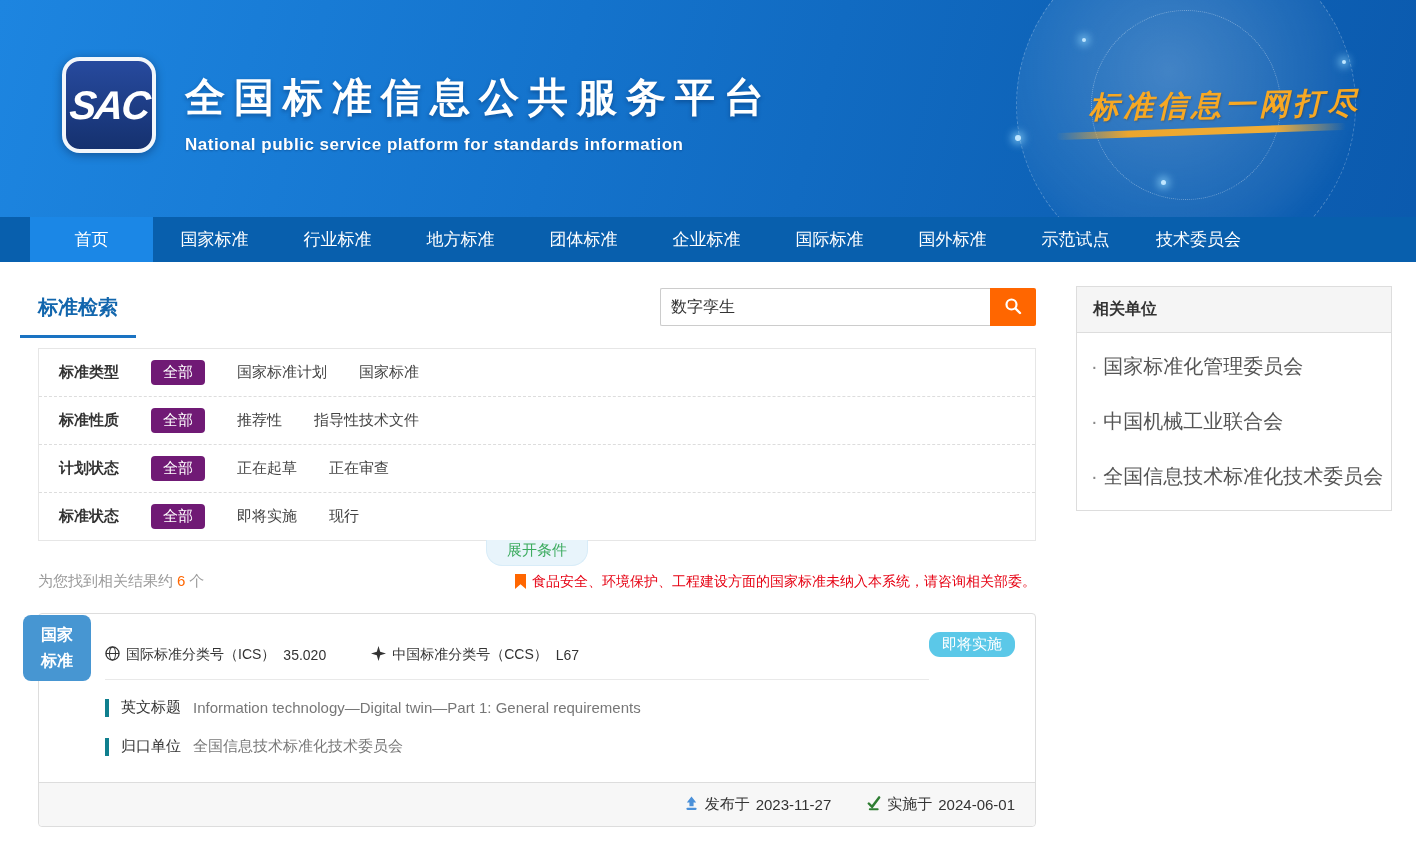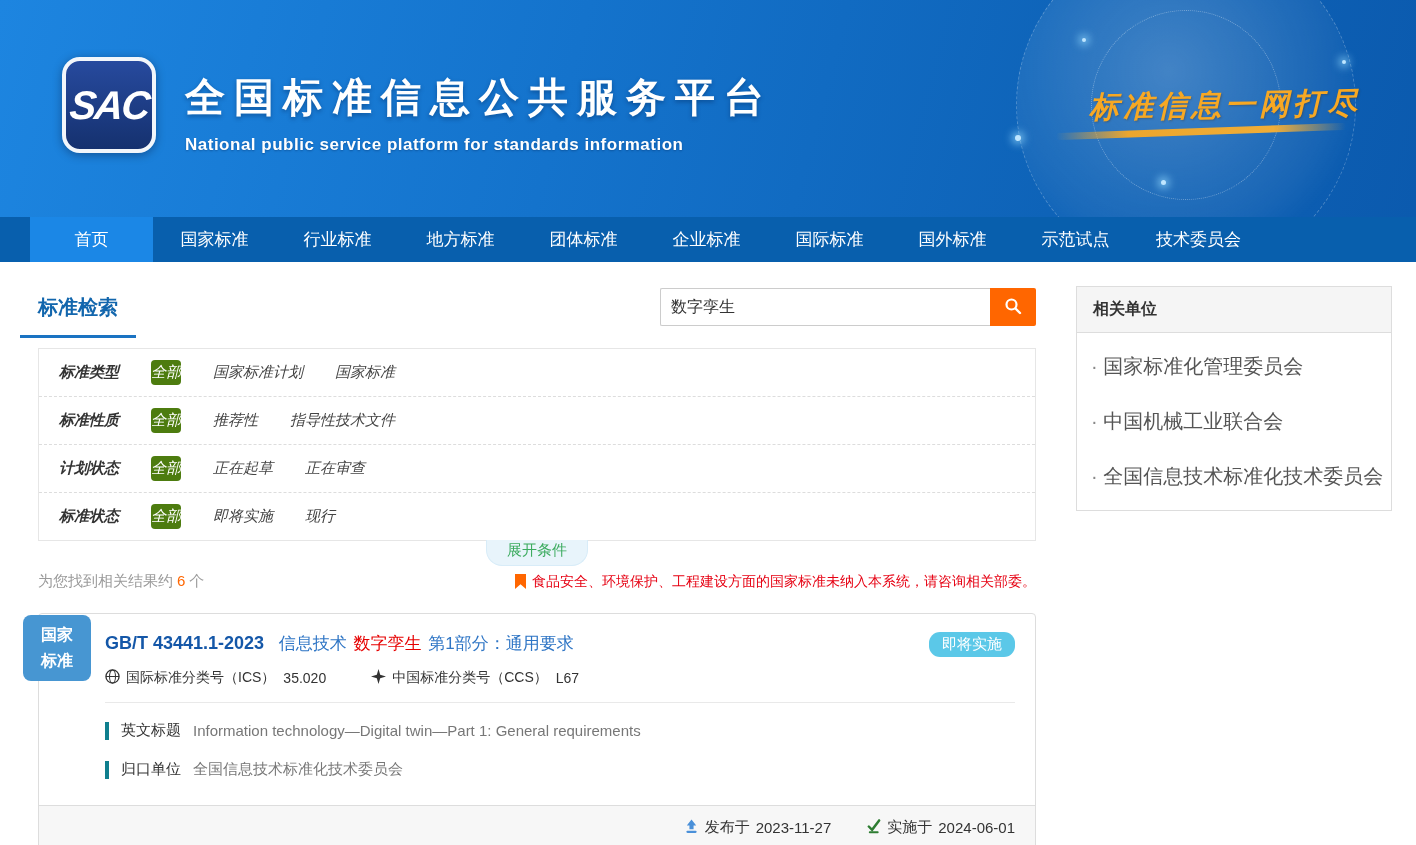--- a/index.html
+++ b/index.html
@@ -46,24 +46,24 @@
   .section-title { display:inline-block; color:#1266ad; font-size:20px; font-weight:bold;
     padding:8px 18px 14px; margin-left:-18px; border-bottom:3px solid #1a73c2; }
   .search-group { position:absolute; right:0; top:2px; display:flex; }
   .search-input { width:330px; height:38px; border:1px solid #ccc; border-right:none; border-radius:2px 0 0 2px;
     padding:0 10px; font-size:16px; color:#333; outline:none; font-family:inherit; }
   .search-btn { width:46px; height:38px; background:#f60; border:none; border-radius:0 2px 2px 0;
     display:flex; align-items:center; justify-content:center; cursor:pointer; }
 
   
   .filter-box { border:1px solid #e6e6e6; }
-  .filter-row { display:flex; align-items:center; padding:11px 20px;font-style:italic; }
+  .filter-row { display:flex; align-items:center; padding:11px 20px; }
   .filter-row + .filter-row { border-top:1px dashed #ddd; }
   .f-label { width:92px; font-size:15px; font-weight:bold; color:#333; }
-  .f-all { background:#4d7c0f; color:#fff; font-size:15px; padding:3px 0; border-radius:4px; cursor:pointer; }
+  .f-all { background:#701a75; color:#fff; font-size:15px; padding:3px 12px; border-radius:4px; cursor:pointer; }
   .f-opt { margin-left:32px; font-size:15px; color:#444; cursor:pointer; }
 
   
   .expand-wrap { display:flex; justify-content:center; height:25px; }
   .expand-btn { margin-top:-1px; background:#e8f4fb; border:1px solid #d8ecf8; border-top:none;
     border-radius:0 0 16px 16px; padding:1px 20px 3px; color:#3cab5f; font-size:15px; cursor:pointer; }
 
   
   .result-info { display:flex; justify-content:space-between; align-items:center; margin-top:6px; }
   .count-text { color:#9a9a9a; font-size:15px; }
@@ -200,26 +200,20 @@
         </div>
       </div>
 
       <div class="card">
         <div class="type-badge">
           <span>国家</span>
           <span>标准</span>
         </div>
         <div class="card-head">
           <span class="status-badge">即将实施</span>
-          <div class="card-title">
-            <span class="code">GB/T 43441.1-2023</span>
-            <span class="t1">信息技术</span>
-            <span class="hl">数字孪生</span>
-            <span class="t2">第1部分：通用要求</span>
-          </div>
           <div class="meta">
             <span class="meta-item">
               <span>
                 <svg width="15" height="15" viewBox="0 0 16 16">
                     <circle cx="8" cy="8" r="7" fill="none" stroke="#333" stroke-width="1.4"></circle>
                     <ellipse cx="8" cy="8" rx="3.2" ry="7" fill="none" stroke="#333" stroke-width="1.1"></ellipse>
                     <line x1="1" y1="8" x2="15" y2="8" stroke="#333" stroke-width="1.1"></line>
                   </svg>
               </span>
               <span>国际标准分类号（ICS）</span>

